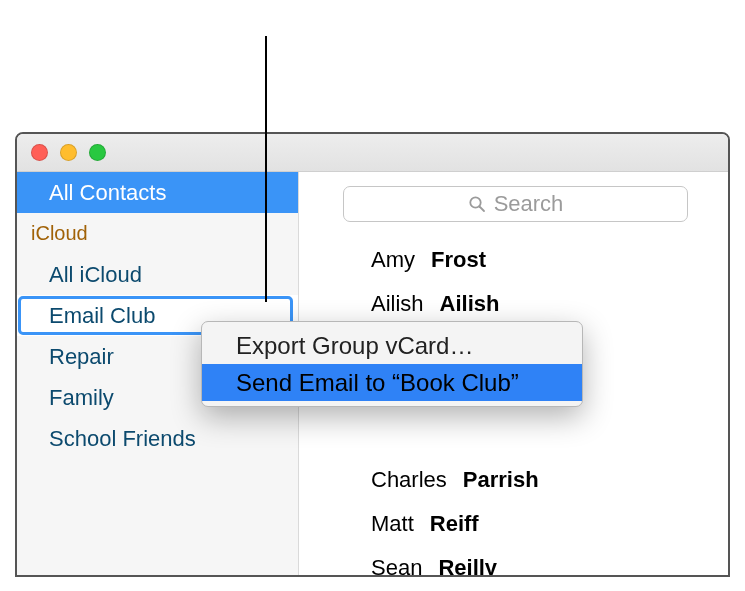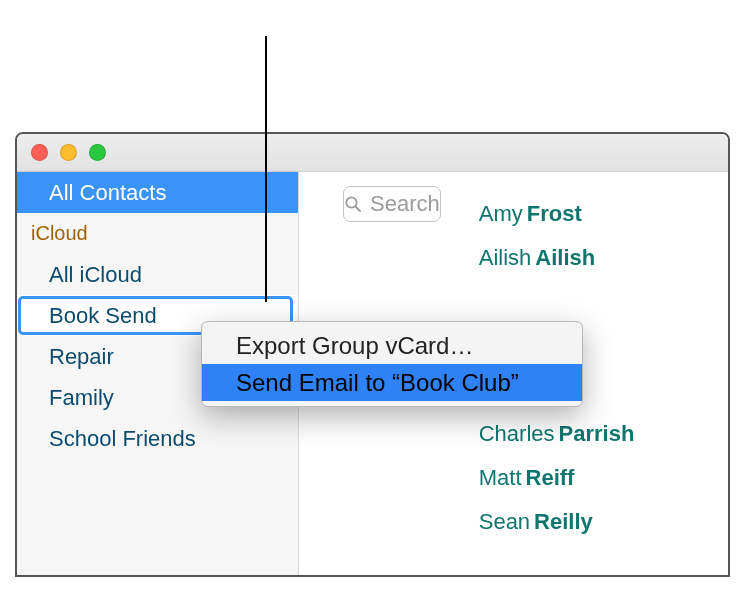--- a/index.html
+++ b/index.html
@@ -100,21 +100,21 @@
       position: absolute;
       inset: 1px 5px 1px 1px;
       border: 3px solid #3a94f7;
       border-radius: 5px;
       pointer-events: none;
     }
     .content {
       flex: 1;
       padding: 14px 30px 0 20px;
       display: flex;
-      flex-direction: row;
+      flex-direction: column;
     }
     .search-wrap {
       padding: 0 10px 10px 0;
     }
     .search-field {
       width: 100%;
       height: 36px;
       border: 1px solid #c6c6c6;
       border-radius: 7px;
       display: flex;
@@ -134,25 +134,25 @@
     .contact-list {
       padding-top: 6px;
       display: flex;
       flex-direction: column;
     }
     .contact-row {
       height: 44px;
       display: flex;
       align-items: center;
       font-size: 22px;
-      color: #0f766e;
+      color: #000000;
       padding-left: 28px;
       font-weight: 400;
     }
-    .contact-row strong { font-weight: 700; margin-left: 4px; }
+    .contact-row strong { font-weight: 700; margin-left: 16px; }
     .context-menu {
       position: absolute;
       left: 201px;
       top: 321px;
       width: 382px;
       background: #f4f4f4;
       border: 1px solid #b7b7b7;
       border-radius: 7px;
       box-shadow: 0 10px 30px rgba(0,0,0,0.3);
       padding: 5px 0;
@@ -189,21 +189,21 @@
         <span>All Contacts</span>
       </div>
       <div class="sidebar-row header-row">
         <span>iCloud</span>
       </div>
       <div class="sidebar-row">
         <span>All iCloud</span>
       </div>
       <div class="sidebar-row focused">
         <div class="inner-focus"></div>
-        <span>Book Send</span>
+        <span>Email Club</span>
       </div>
       <div class="sidebar-row">
         <span>Repair</span>
       </div>
       <div class="sidebar-row">
         <span>Family</span>
       </div>
       <div class="sidebar-row">
         <span>School Friends</span>
       </div>

